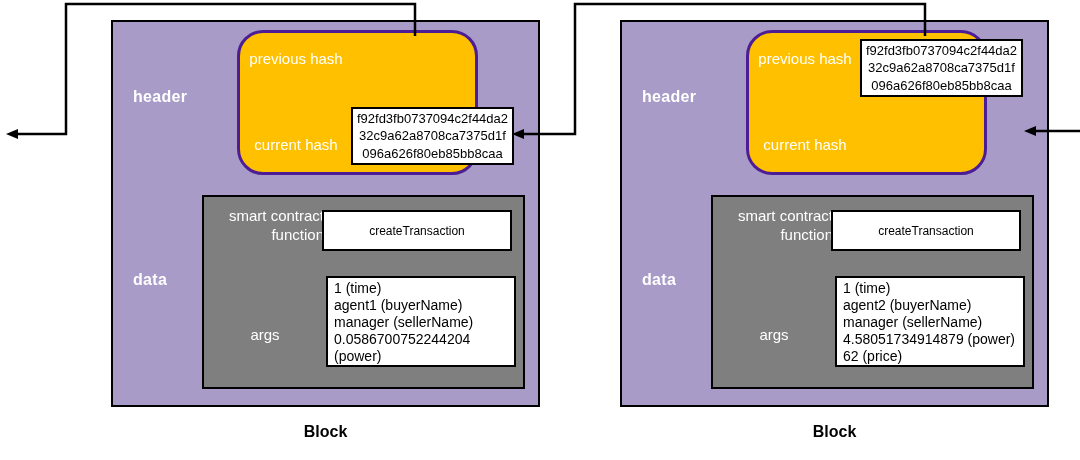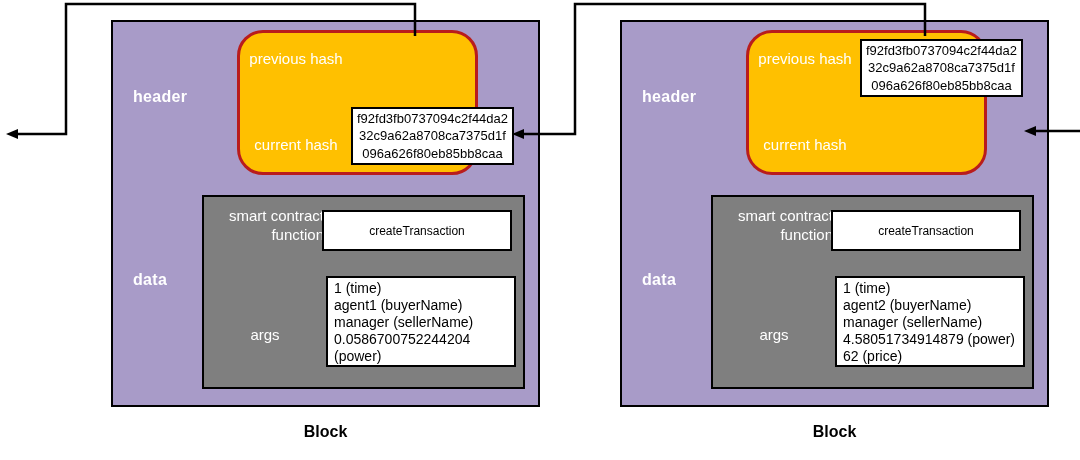--- a/index.html
+++ b/index.html
@@ -35,21 +35,21 @@
   .side-label.header { top: 66px; }
   .side-label.data   { top: 249px; }
 
   .header-panel {
     position: absolute;
     left: 124px;
     top: 8px;
     width: 241px;
     height: 145px;
     background: var(--header-panel-fill, #ffc000);
-    border: 3px solid #b91c1c;
+    border: 3px solid #4c1d95;
     border-radius: 26px;
   }
   .row-label {
     position: absolute;
     left: 0;
     width: 112px;
     color: #fff;
     font-size: 15px;
     line-height: 19px;
     text-align: center;

